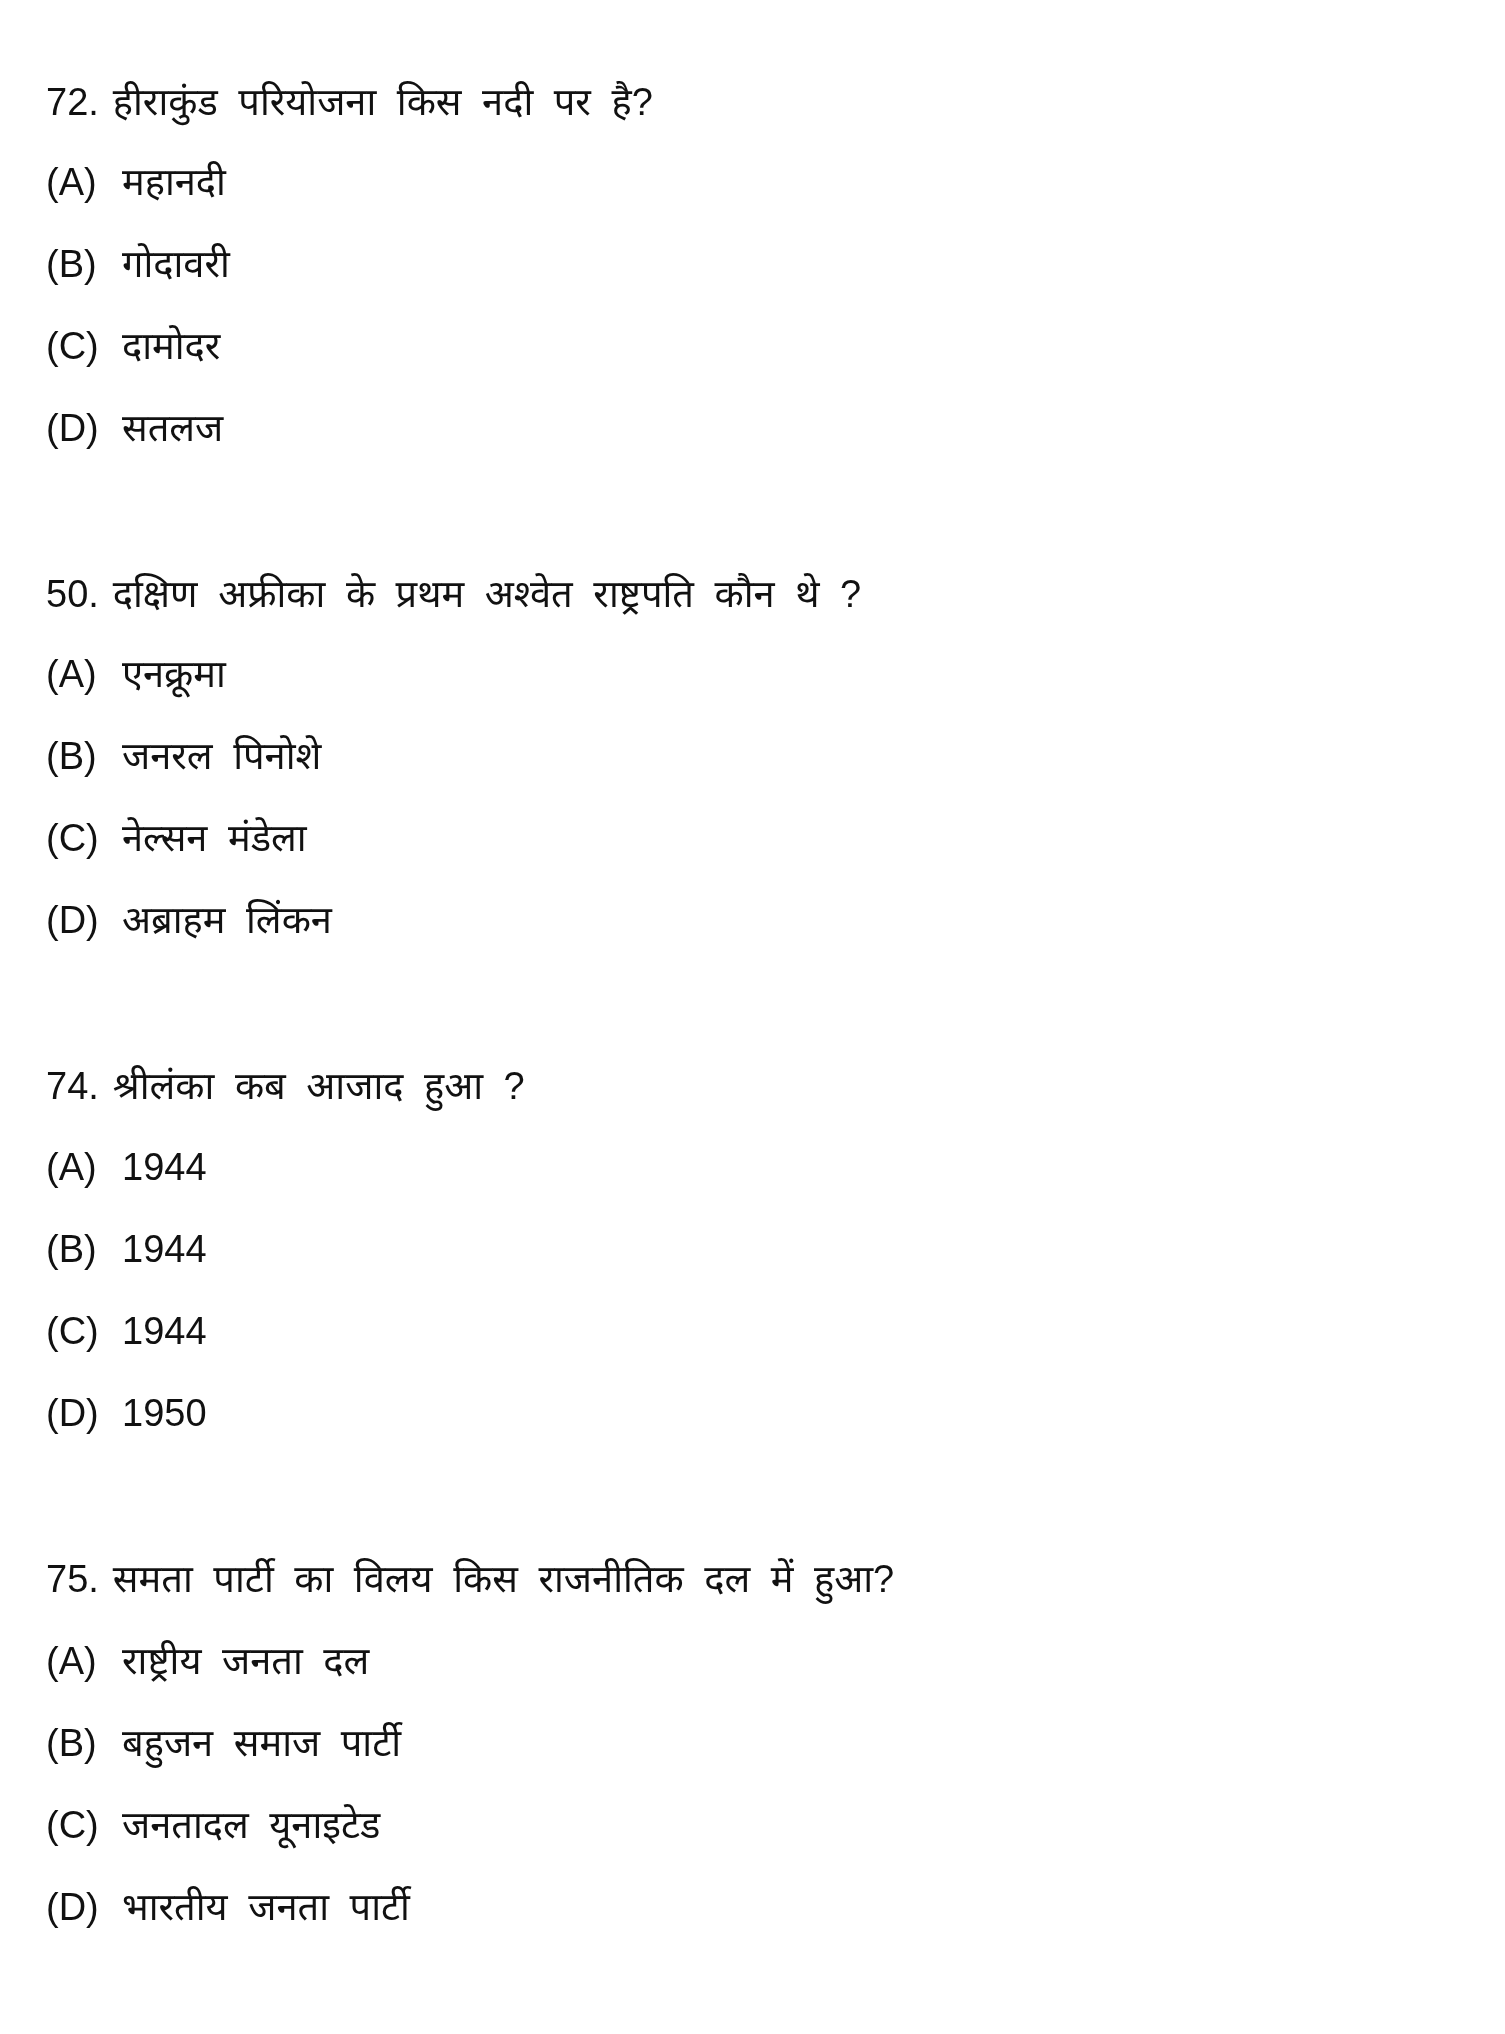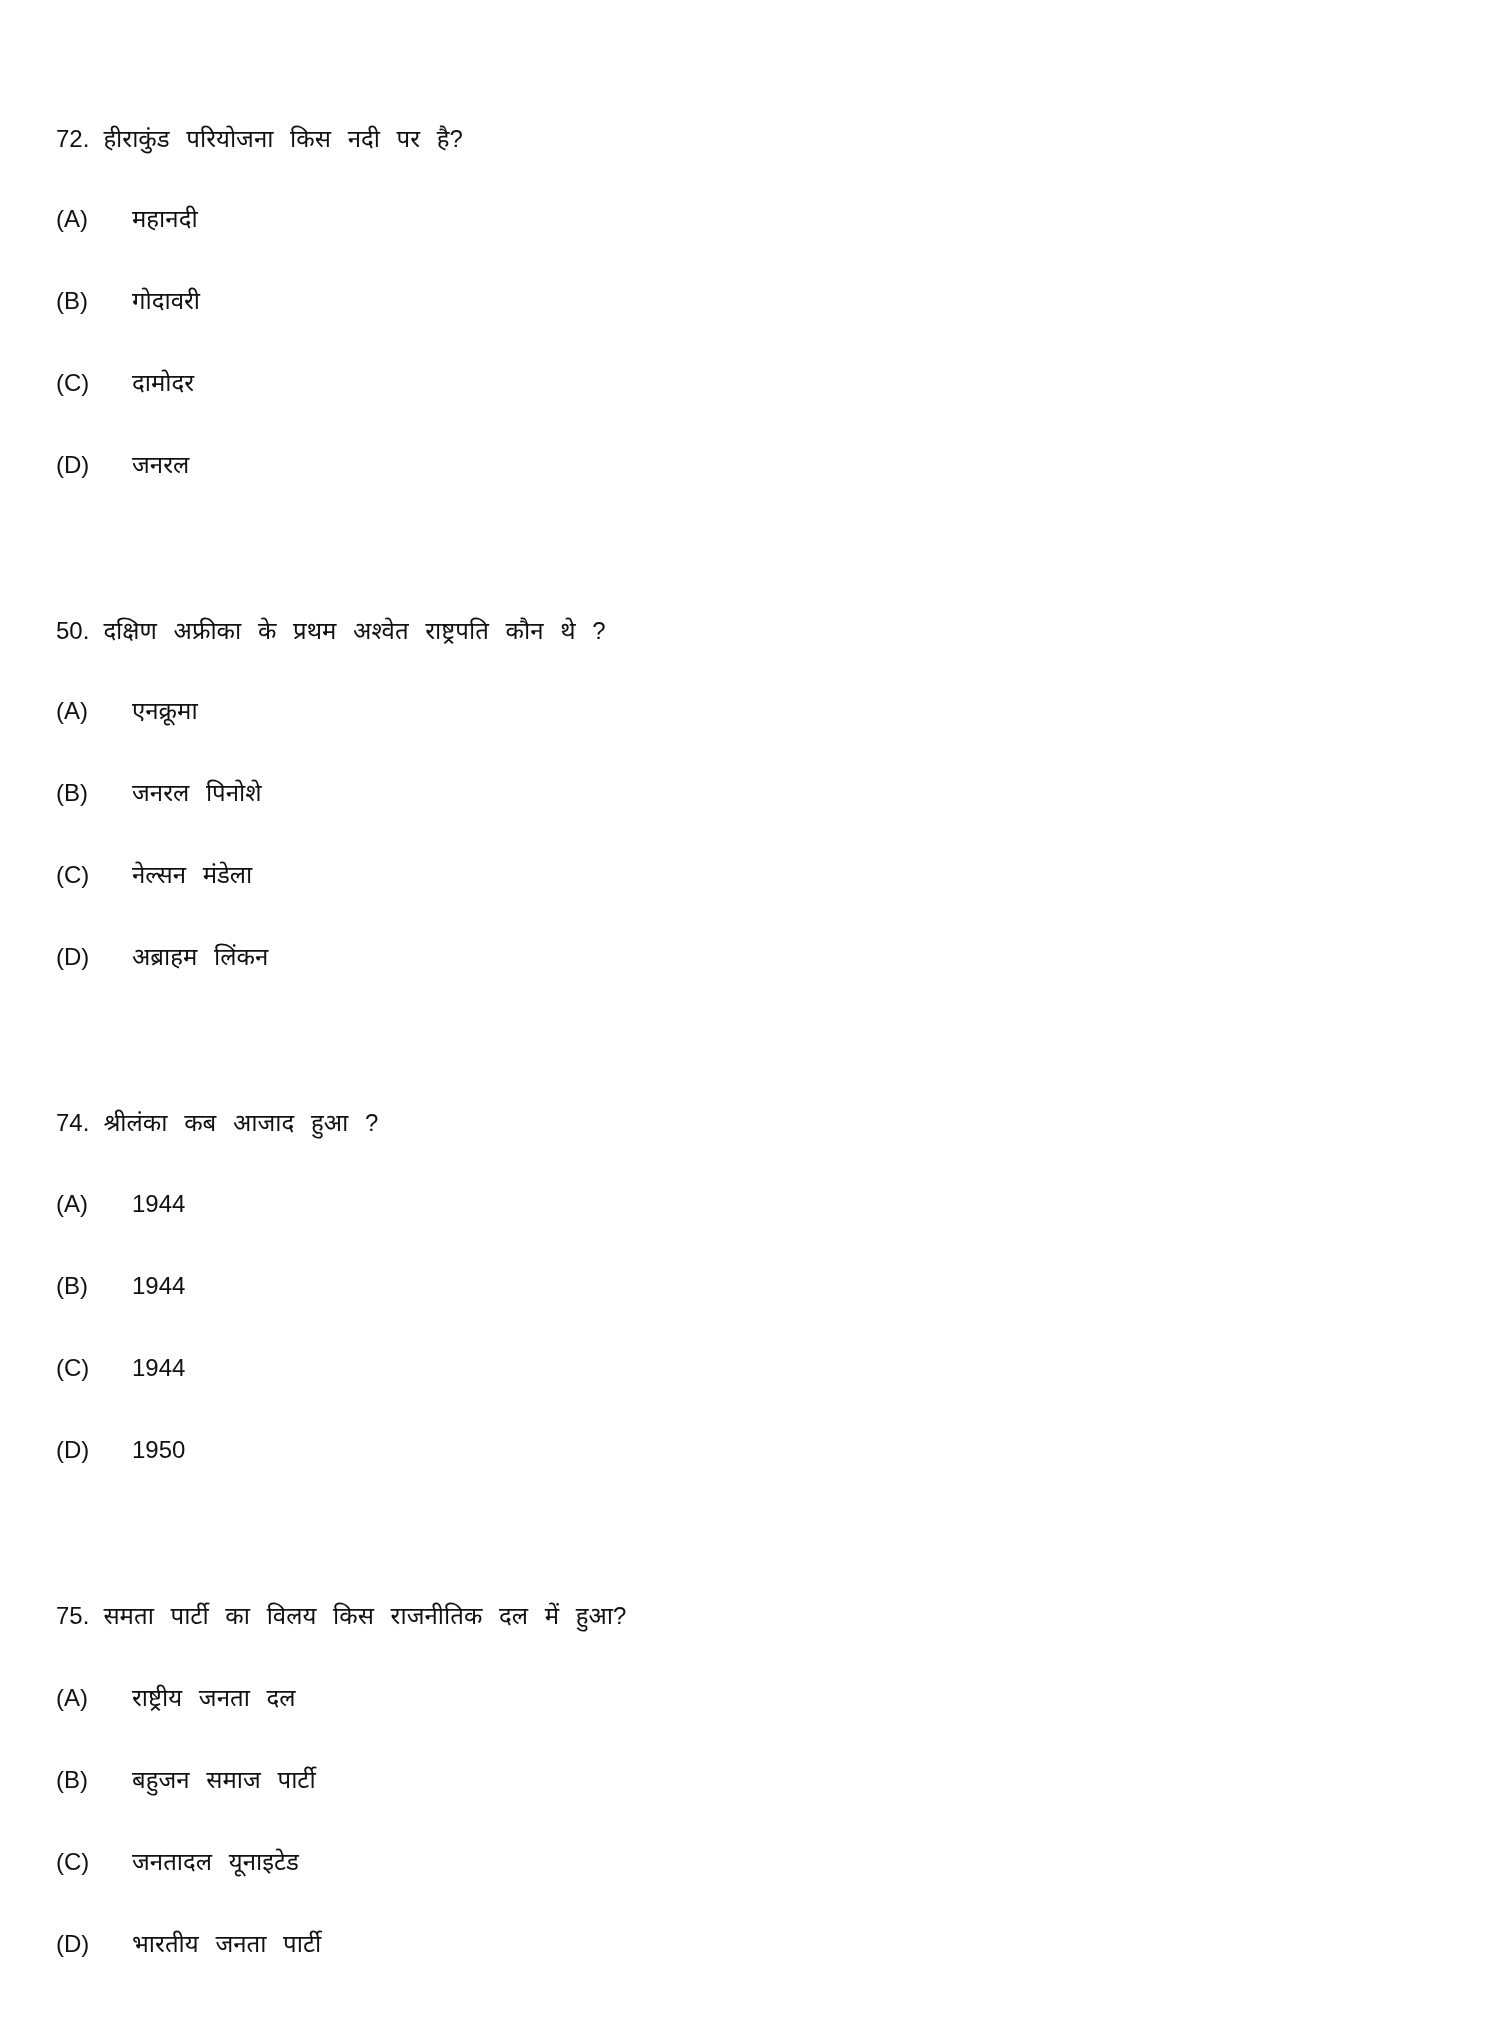--- a/index.html
+++ b/index.html
@@ -1,33 +1,33 @@
 <!DOCTYPE html>
 <html><head>
 <meta charset="utf-8">
 <style>
   html, body { margin: 0; padding: 0; background: #ffffff; }
   body { width: 1505px; height: 2034px; position: relative; overflow: hidden;
          font-family: "Liberation Sans", "DejaVu Sans", sans-serif; color: #111111; }
-  .line { position: absolute; left: 56px; font-size: 24px; line-height: 38px; white-space: nowrap; margin-top: 37px; }
+  .line { position: absolute; left: 46px; font-size: 38px; line-height: 38px; white-space: nowrap; }
   .num { display: inline-block; }
   .lbl { display: inline-block; width: 76px; }
   .qtext { margin-left: 14px; word-spacing: 10px; }
   .otext { word-spacing: 10px; }
 </style>
 </head>
 <body>
 
 <div class="line" style="top:83px">
   <span class="num">72.</span><span class="qtext">हीराकुंड परियोजना किस नदी पर है?</span>
 </div>
 <div class="line" style="top:163px"><span class="lbl">(A)</span><span class="otext">महानदी</span></div>
 <div class="line" style="top:245px"><span class="lbl">(B)</span><span class="otext">गोदावरी</span></div>
 <div class="line" style="top:327px"><span class="lbl">(C)</span><span class="otext">दामोदर</span></div>
-<div class="line" style="top:409px"><span class="lbl">(D)</span><span class="otext">जनरल</span></div>
+<div class="line" style="top:409px"><span class="lbl">(D)</span><span class="otext">सतलज</span></div>
 
 <div class="line" style="top:575px">
   <span class="num">50.</span><span class="qtext">दक्षिण अफ्रीका के प्रथम अश्वेत राष्ट्रपति कौन थे ?</span>
 </div>
 <div class="line" style="top:655px"><span class="lbl">(A)</span><span class="otext">एनक्रूमा</span></div>
 <div class="line" style="top:737px"><span class="lbl">(B)</span><span class="otext">जनरल पिनोशे</span></div>
 <div class="line" style="top:819px"><span class="lbl">(C)</span><span class="otext">नेल्सन मंडेला</span></div>
 <div class="line" style="top:901px"><span class="lbl">(D)</span><span class="otext">अब्राहम लिंकन</span></div>
 
 <div class="line" style="top:1067px">

